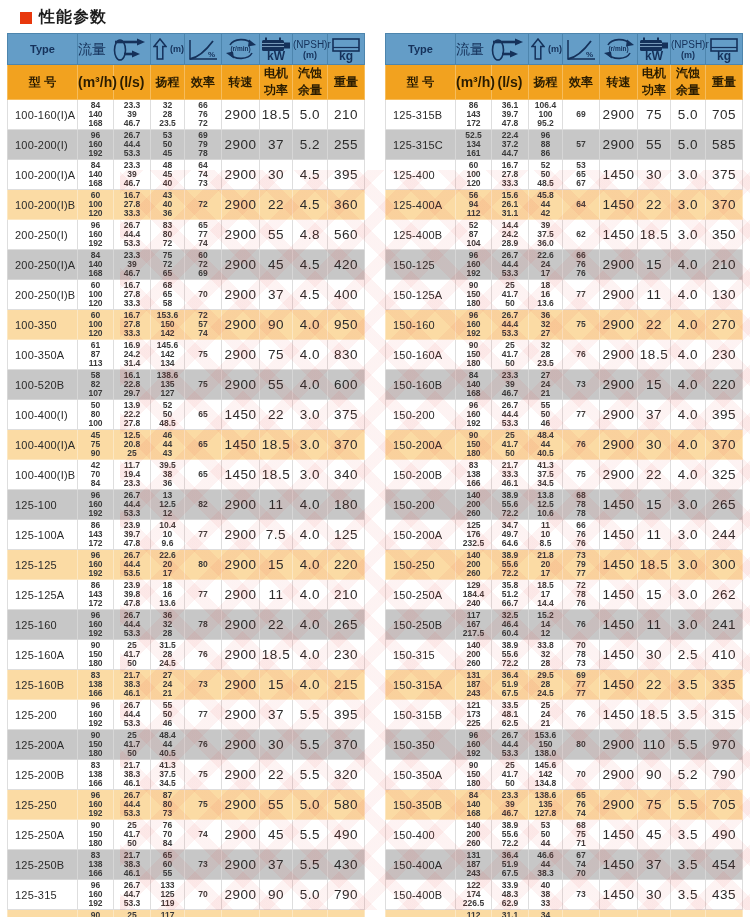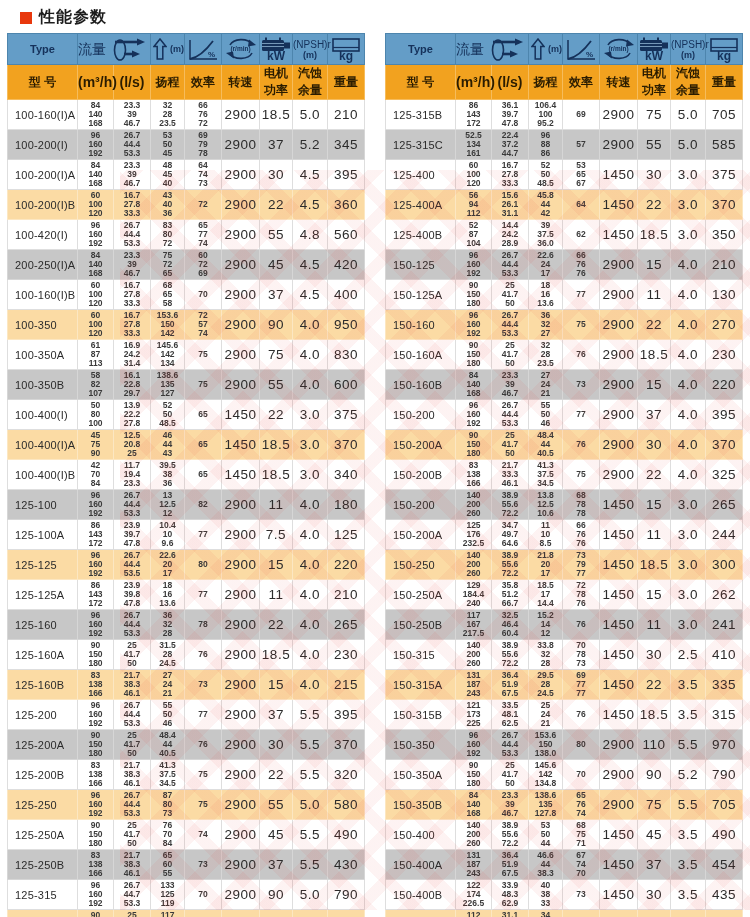--- a/index.html
+++ b/index.html
@@ -193,21 +193,21 @@
 53.3</td>
           <td class="c3">53
 50
 45</td>
           <td class="c4">69
 79
 78</td>
           <td class="c5">2900</td>
           <td class="c6">37</td>
           <td class="c7">5.2</td>
-          <td class="c8">345</td>
+          <td class="c8">255</td>
         </tr>
         <tr class="">
           <td class="c0">100-200(I)A</td>
           <td class="c1">84
 140
 168</td>
           <td class="c2">23.3
 39
 46.7</td>
           <td class="c3">48
@@ -232,21 +232,21 @@
           <td class="c3">43
 40
 36</td>
           <td class="c4">72</td>
           <td class="c5">2900</td>
           <td class="c6">22</td>
           <td class="c7">4.5</td>
           <td class="c8">360</td>
         </tr>
         <tr class="">
-          <td class="c0">100-420(I)</td>
+          <td class="c0">200-250(I)</td>
           <td class="c1">96
 160
 192</td>
           <td class="c2">26.7
 44.4
 53.3</td>
           <td class="c3">83
 80
 72</td>
           <td class="c4">65
@@ -270,21 +270,21 @@
 65</td>
           <td class="c4">60
 72
 69</td>
           <td class="c5">2900</td>
           <td class="c6">45</td>
           <td class="c7">4.5</td>
           <td class="c8">420</td>
         </tr>
         <tr class="">
-          <td class="c0">100-160(I)B</td>
+          <td class="c0">200-250(I)B</td>
           <td class="c1">60
 100
 120</td>
           <td class="c2">16.7
 27.8
 33.3</td>
           <td class="c3">68
 65
 58</td>
           <td class="c4">70</td>
@@ -323,21 +323,21 @@
           <td class="c3">145.6
 142
 134</td>
           <td class="c4">75</td>
           <td class="c5">2900</td>
           <td class="c6">75</td>
           <td class="c7">4.0</td>
           <td class="c8">830</td>
         </tr>
         <tr class="band-gray">
-          <td class="c0">100-350B</td>
+          <td class="c0">100-520B</td>
           <td class="c1">58
 82
 107</td>
           <td class="c2">16.1
 22.8
 29.7</td>
           <td class="c3">138.6
 135
 127</td>
           <td class="c4">75</td>

